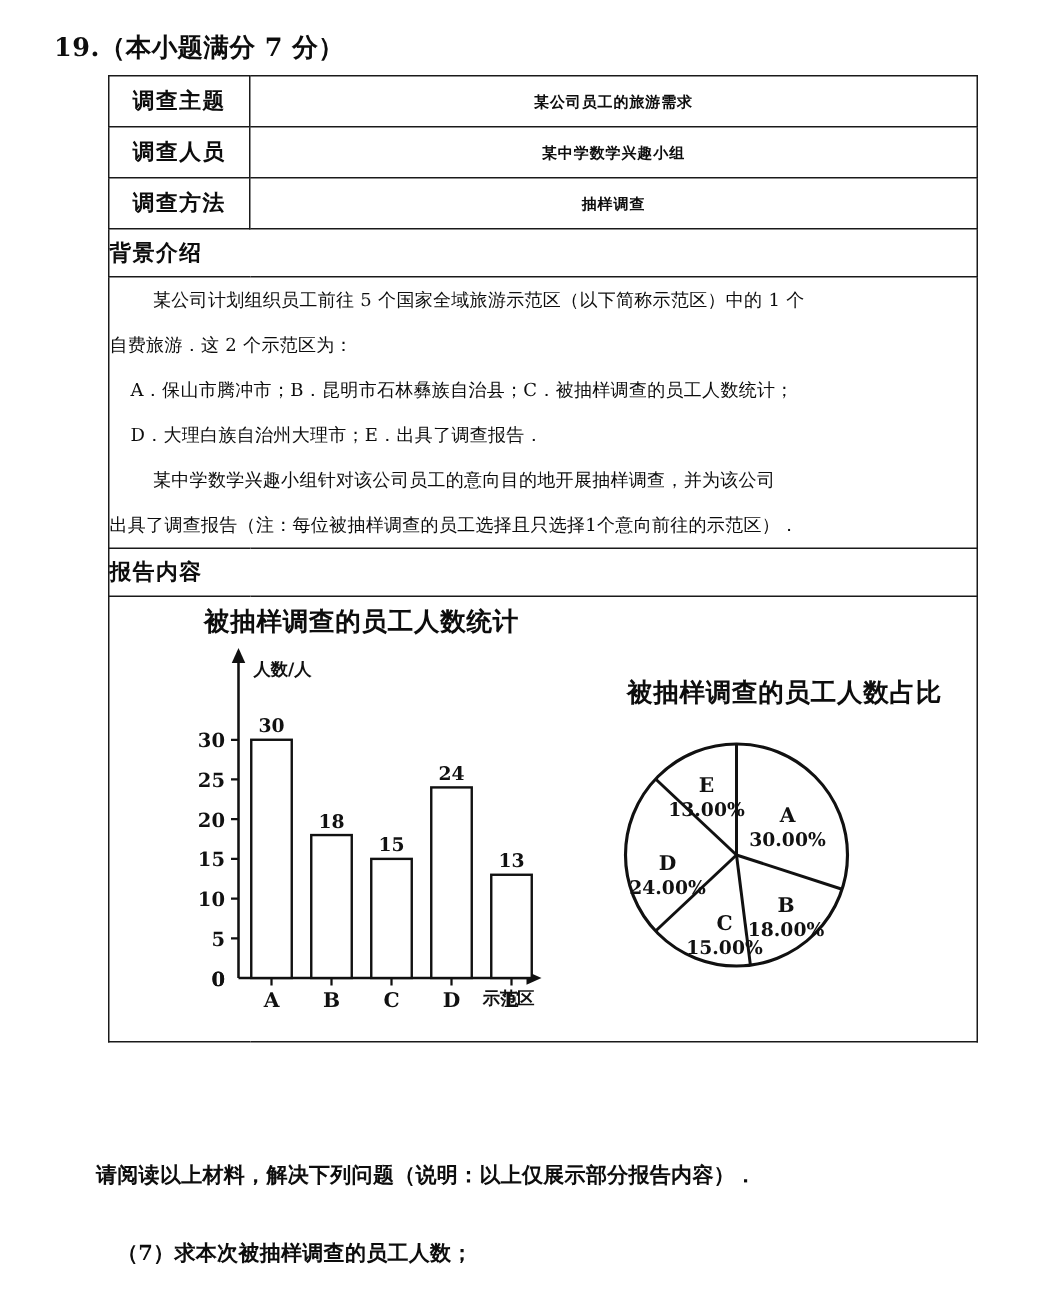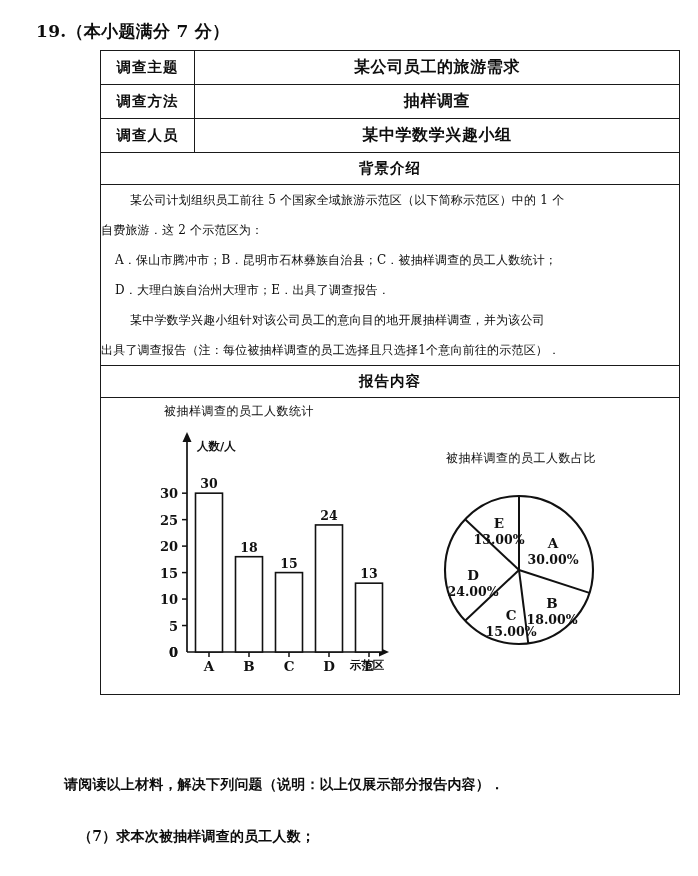--- a/index.html
+++ b/index.html
@@ -28,45 +28,43 @@
   }
 
   
   .report-table {
     position: absolute;
     left: 72px;
     top: 50px;
     width: 580px;
     border-collapse: collapse;
     table-layout: fixed;
-    margin-left: 28px;
   }
   .report-table td {
     border: 1.6px solid #1a1a1a;
     padding: 0;
     vertical-align: middle;
   }
   .cell-label {
     width: 93px;
     height: 33px;
     text-align: center;
     font-size: 14.5px;
     font-weight: 700;
     letter-spacing: 1px;
   }
   .cell-value {
     height: 33px;
     text-align: center;
-    font-size: 16px;
+    font-size: 10px;
     font-weight: 700;
     letter-spacing: 0.6px;
   }
   .cell-section-title {
     height: 31px;
-    text-align: center;
     font-size: 14.5px;
     font-weight: 700;
     letter-spacing: 1px;
   }
   .cell-body {
     padding: 8px 10px 9px 10px;
     font-size: 12px;
     font-weight: 400;
     line-height: 30px;
     letter-spacing: 0.2px;
@@ -74,22 +72,22 @@
   .cell-body p { margin: 0; white-space: nowrap; }
   .indent2 { padding-left: 29px; }
   .indent1 { padding-left: 14px; }
 
   
   .charts-cell { height: 296px; position: relative; padding: 0; }
   .charts-wrap { position: relative; width: 100%; height: 296px; }
 
   .chart-title {
     position: absolute;
-    font-size: 12px;
-    font-weight: 400;
+    font-size: 17px;
+    font-weight: 700;
     letter-spacing: 0.5px;
     white-space: nowrap;
   }
   .bar-title { left: 63px; top: 5px; }
   .pie-title { left: 345px; top: 52px; }
 
   .svg-bar  { position: absolute; left: 8px;  top: 26px; }
   .svg-pie  { position: absolute; left: 330px; top: 78px; }
 
   
@@ -113,26 +111,26 @@
   <span>19.</span><span>（本小题满分 7 分）</span>
 </div>
 
 <table class="report-table">
   <tbody>
       <tr>
     <td class="cell-label">调查主题</td>
     <td class="cell-value">某公司员工的旅游需求</td>
   </tr>
   <tr>
+    <td class="cell-label">调查人员</td>
+    <td class="cell-value">某中学数学兴趣小组</td>
+  </tr>
+  <tr>
     <td class="cell-label">调查方法</td>
     <td class="cell-value">抽样调查</td>
-  </tr>
-  <tr>
-    <td class="cell-label">调查人员</td>
-    <td class="cell-value">某中学数学兴趣小组</td>
   </tr>
   <tr>
     <td class="cell-section-title" colspan="2">背景介绍</td>
   </tr>
   <tr>
     <td class="cell-body" colspan="2">
       <p class="indent2">某公司计划组织员工前往 5 个国家全域旅游示范区（以下简称示范区）中的 1 个</p>
       <p>自费旅游．这 2 个示范区为：</p>
       <p class="indent1">A．保山市腾冲市；B．昆明市石林彝族自治县；C．被抽样调查的员工人数统计；</p>
       <p class="indent1">D．大理白族自治州大理市；E．出具了调查报告．</p>

